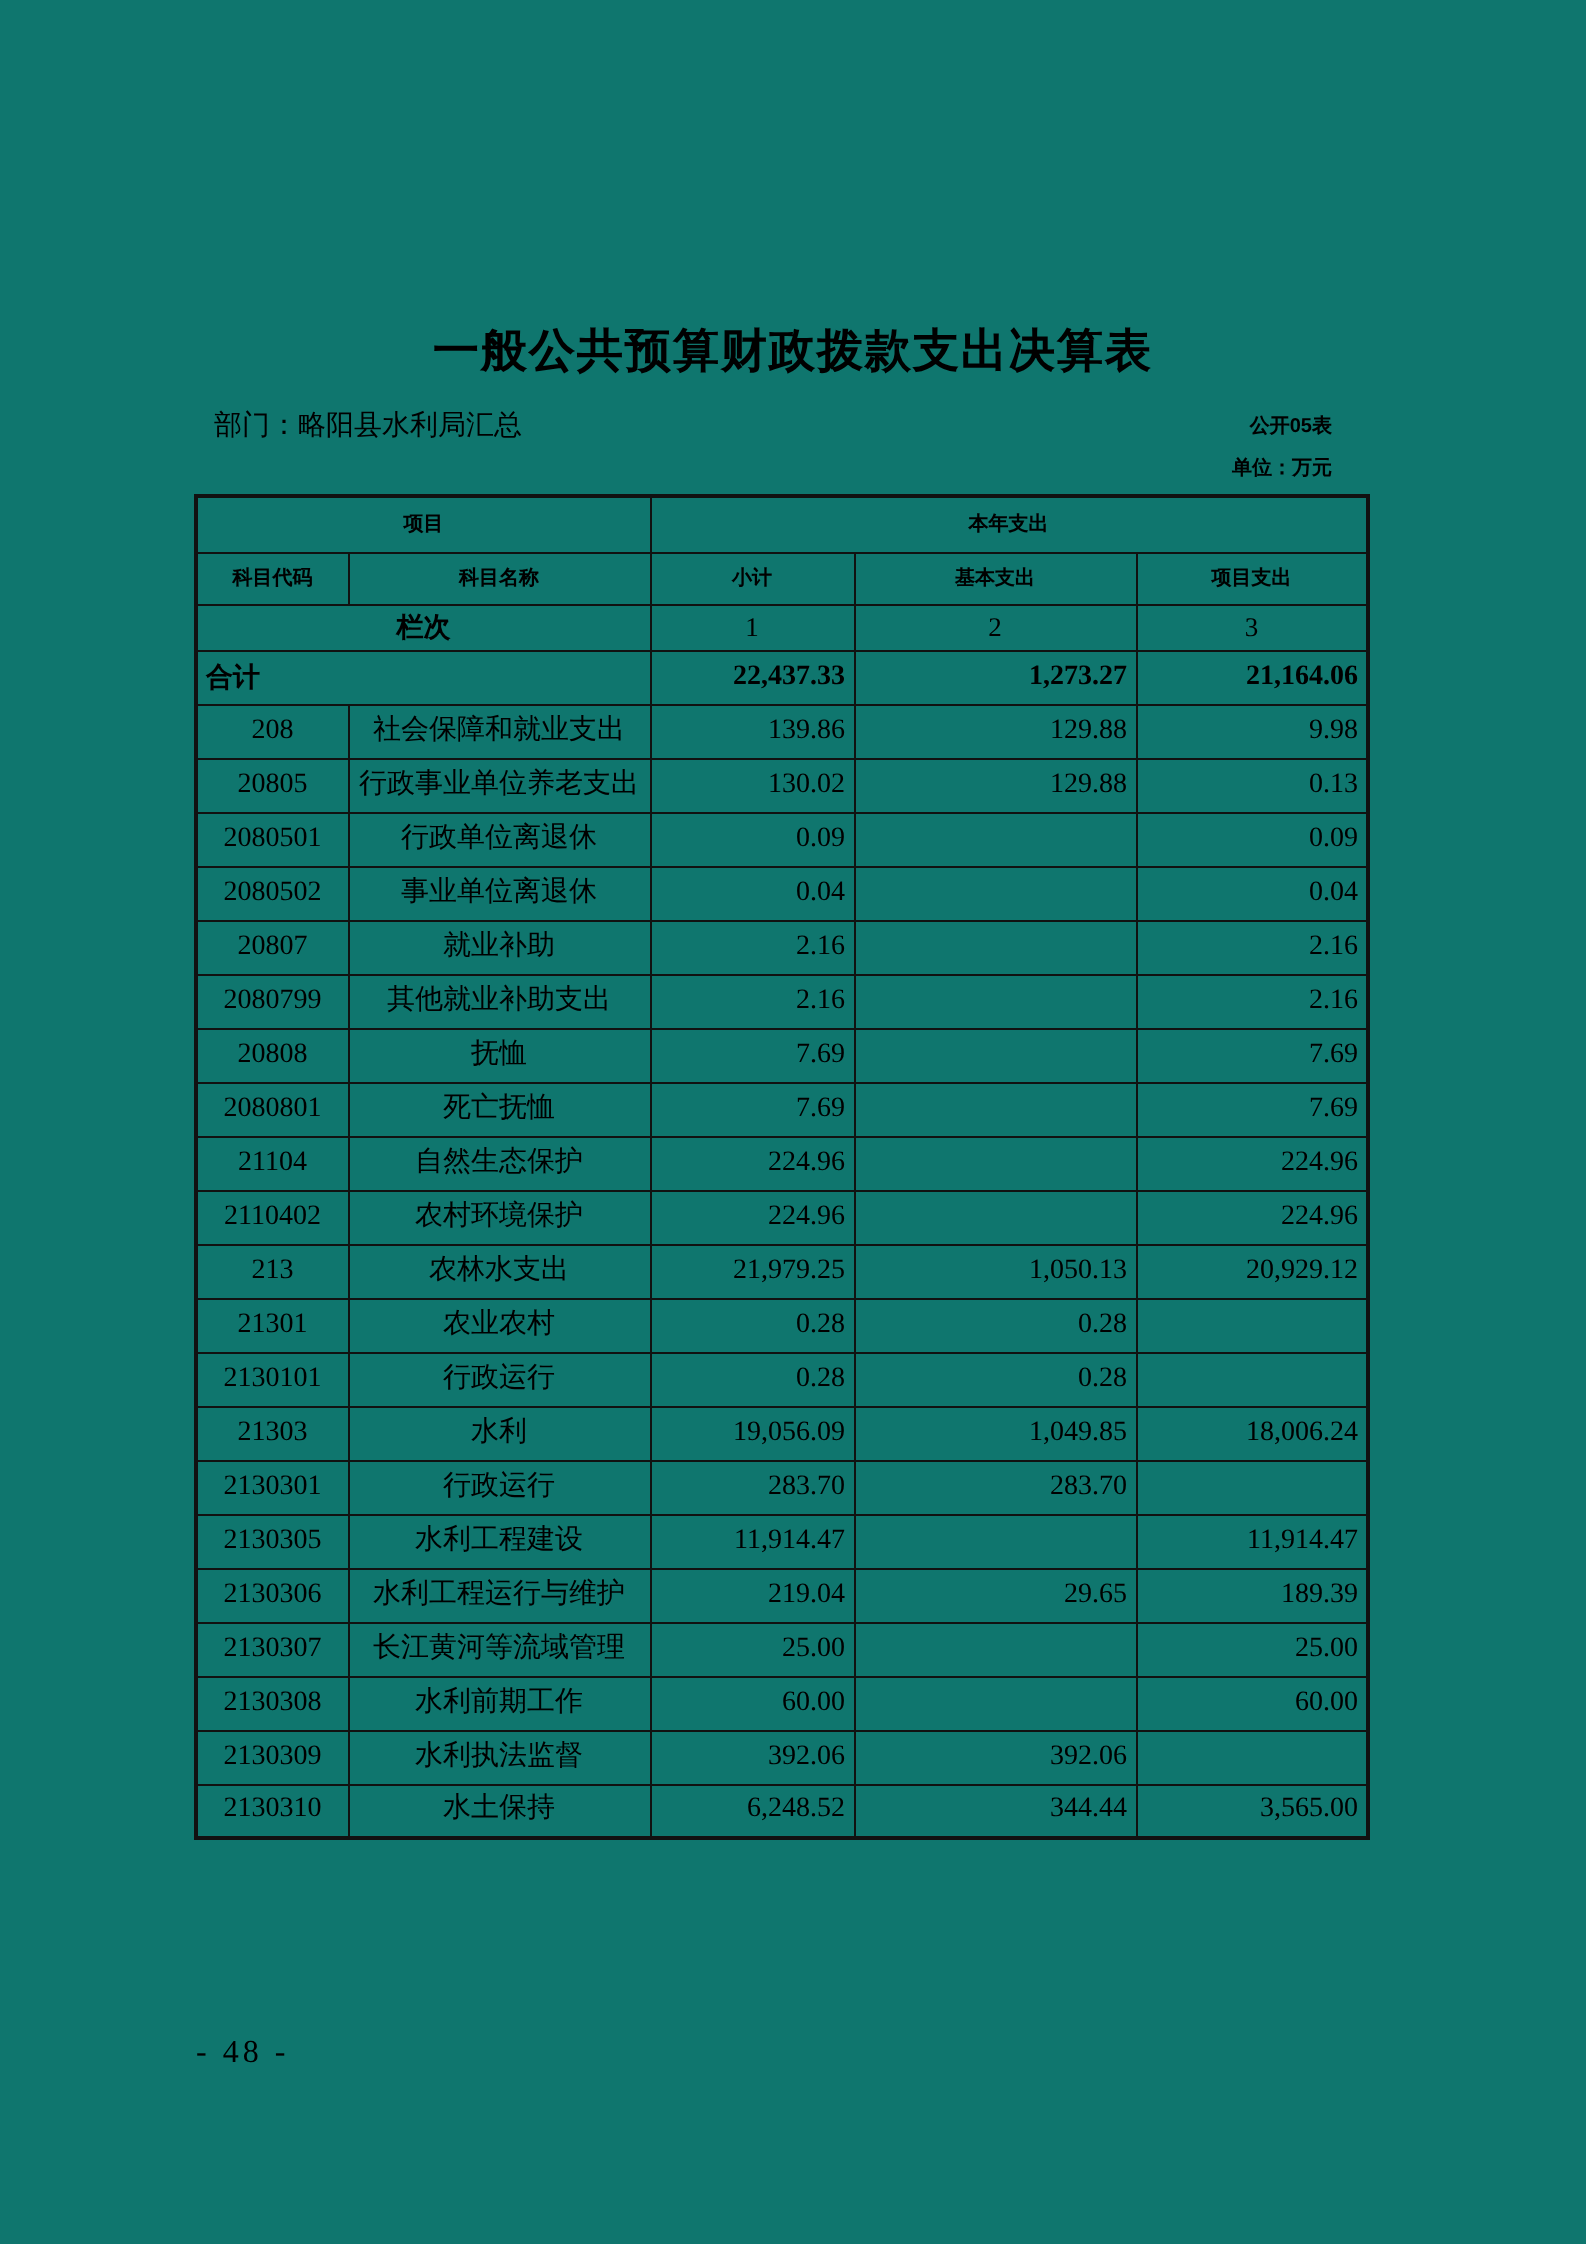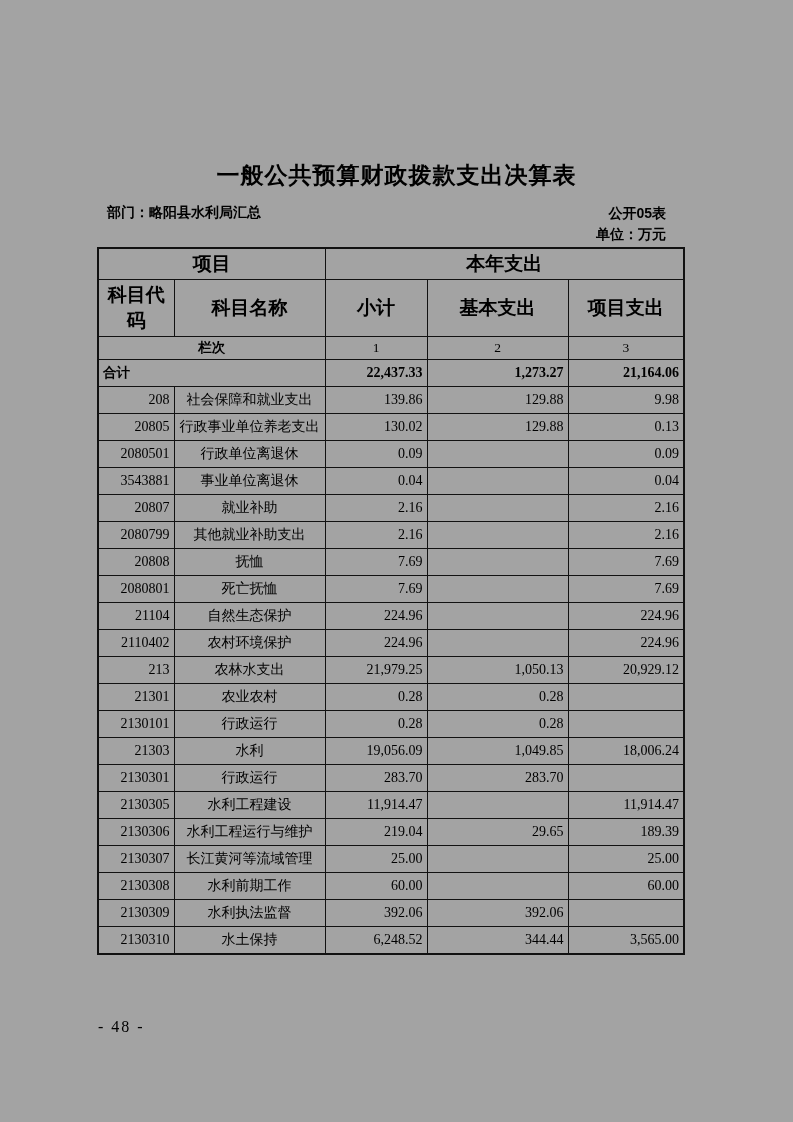--- a/index.html
+++ b/index.html
@@ -1,21 +1,21 @@
 <!DOCTYPE html>
 <html><head>
 <meta charset="utf-8">
 <style>
   * { margin: 0; padding: 0; box-sizing: border-box; }
   html, body { background: #e8e8e8; }
   .page {
     position: relative;
     width: 793px;
     height: 1122px;
-    background: #a3a3a3;
+    background: #0f766e;
     font-family: "Liberation Serif", "DejaVu Serif", serif;
     color: #000000;
     overflow: hidden;
     margin: 0 auto;
   }
   .title {
     position: absolute;
     top: 160px;
     left: 0;
     width: 100%;
@@ -23,31 +23,31 @@
     font-size: 23px;
     font-weight: bold;
     font-family: "Liberation Serif", "DejaVu Serif", serif;
     letter-spacing: 1px;
   }
   .meta-left {
     position: absolute;
     top: 204px;
     left: 107px;
     font-family: "Liberation Sans", "DejaVu Sans", sans-serif;
-    font-weight: bold;
+    font-weight: normal;
     font-size: 14px;
   }
   .meta-right {
     position: absolute;
     top: 203px;
     right: 127px;
     text-align: right;
     font-family: "Liberation Sans", "DejaVu Sans", sans-serif;
     font-weight: bold;
-    font-size: 14px;
+    font-size: 10px;
     line-height: 21px;
   }
   table.budget {
     position: absolute;
     top: 247px;
     left: 97px;
     width: 586px;
     border-collapse: collapse;
     table-layout: fixed;
     border: 2px solid #111111;
@@ -56,21 +56,21 @@
     border: 1px solid #111111;
     vertical-align: middle;
     font-size: 14px;
     padding: 2px 4px;
     overflow: hidden;
   }
   table.budget thead th {
     font-family: "Liberation Sans", "DejaVu Sans", sans-serif;
     font-weight: bold;
     text-align: center;
-    font-size: 19px;
+    font-size: 10px;
   }
   tr.hrow1 { height: 28px; }
   tr.hrow2 { height: 26px; margin-left: 40px; }
   tr.lanci-row { height: 22px; }
   tr.total-row { height: 27px; }
   tr.total-row .hdr-cell {
     font-family: "Liberation Sans", "DejaVu Sans", sans-serif;
     font-weight: bold;
     text-align: left;
     font-size: 13.5px;
@@ -85,21 +85,21 @@
     text-align: center;
     font-size: 13.5px;
     font-family: "Liberation Serif", "DejaVu Serif", serif;
   }
   tr.total-row td.num {
     font-weight: bold;
     text-align: right;
   }
   tbody tr { height: 27px; }
   td.code {
-    text-align: right;
+    text-align: center;
     padding-left: 8px;
     font-family: "Liberation Serif", "DejaVu Serif", serif;
   }
   td.name {
     text-align: center;
     padding-left: 8px;
     padding-right: 6px;
     line-height: 1.4;
     word-break: break-all;
   }
@@ -181,21 +181,21 @@
           <td class="num">0.13</td>
         </tr>
         <tr>
           <td class="code">2080501</td>
           <td class="name">行政单位离退休</td>
           <td class="num">0.09</td>
           <td class="num"></td>
           <td class="num">0.09</td>
         </tr>
         <tr>
-          <td class="code">3543881</td>
+          <td class="code">2080502</td>
           <td class="name">事业单位离退休</td>
           <td class="num">0.04</td>
           <td class="num"></td>
           <td class="num">0.04</td>
         </tr>
         <tr>
           <td class="code">20807</td>
           <td class="name">就业补助</td>
           <td class="num">2.16</td>
           <td class="num"></td>

